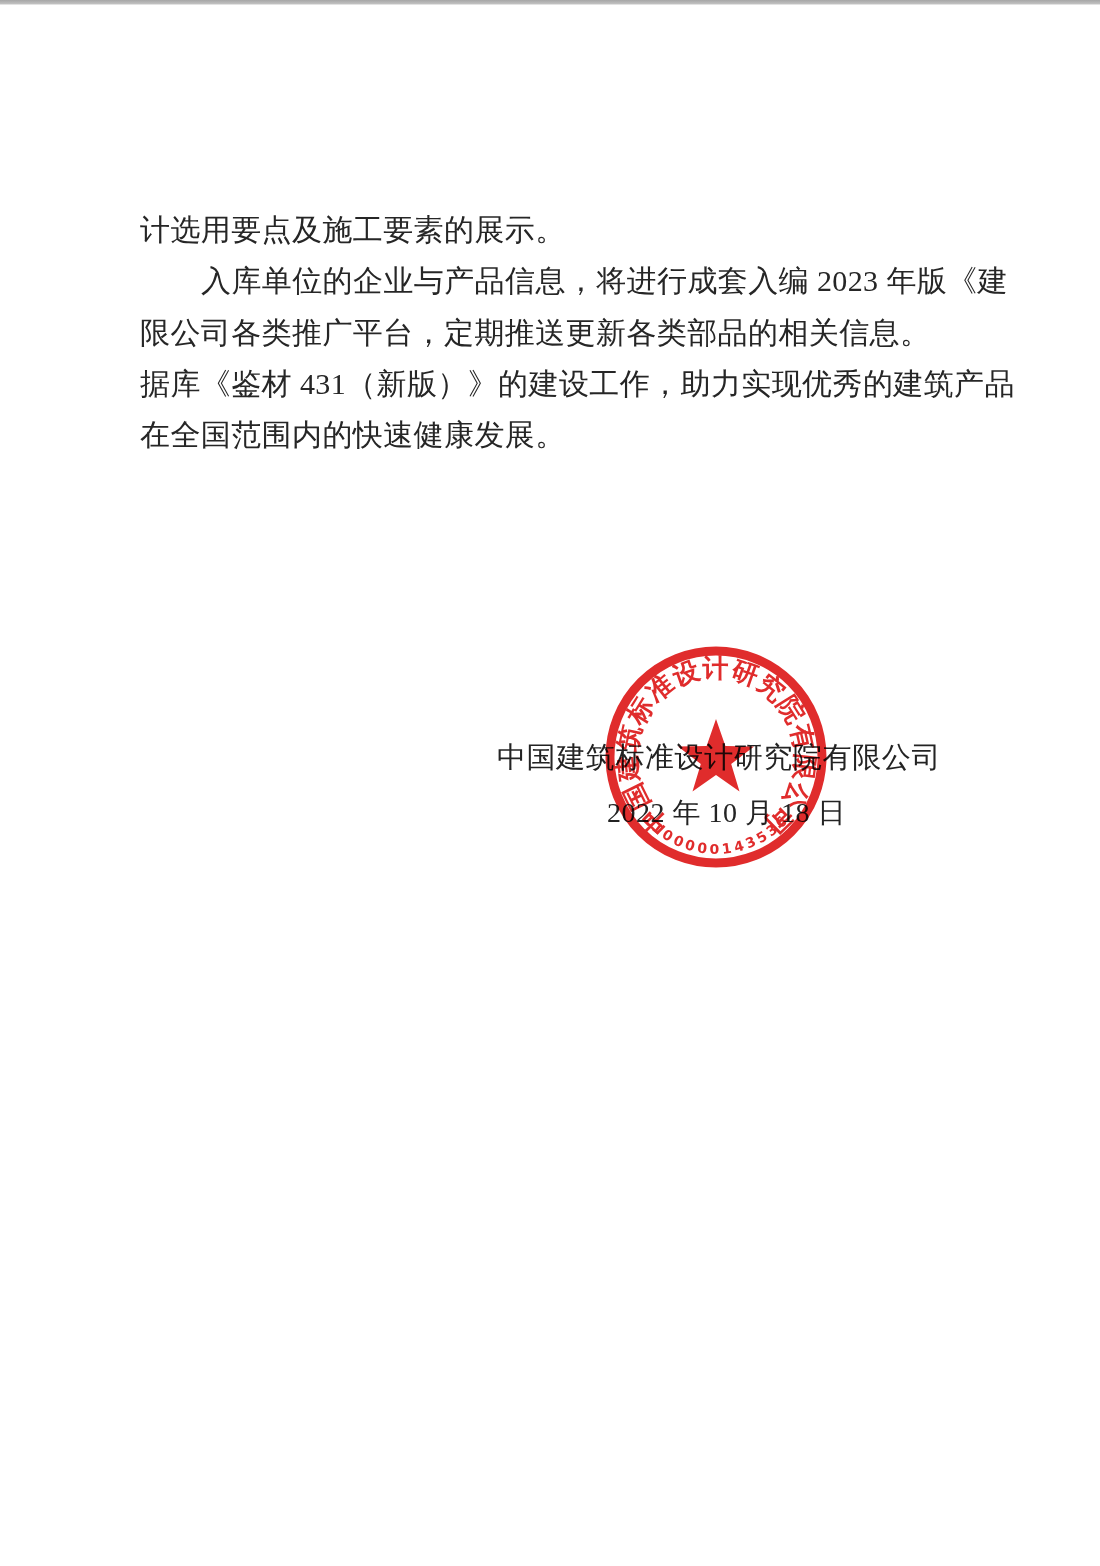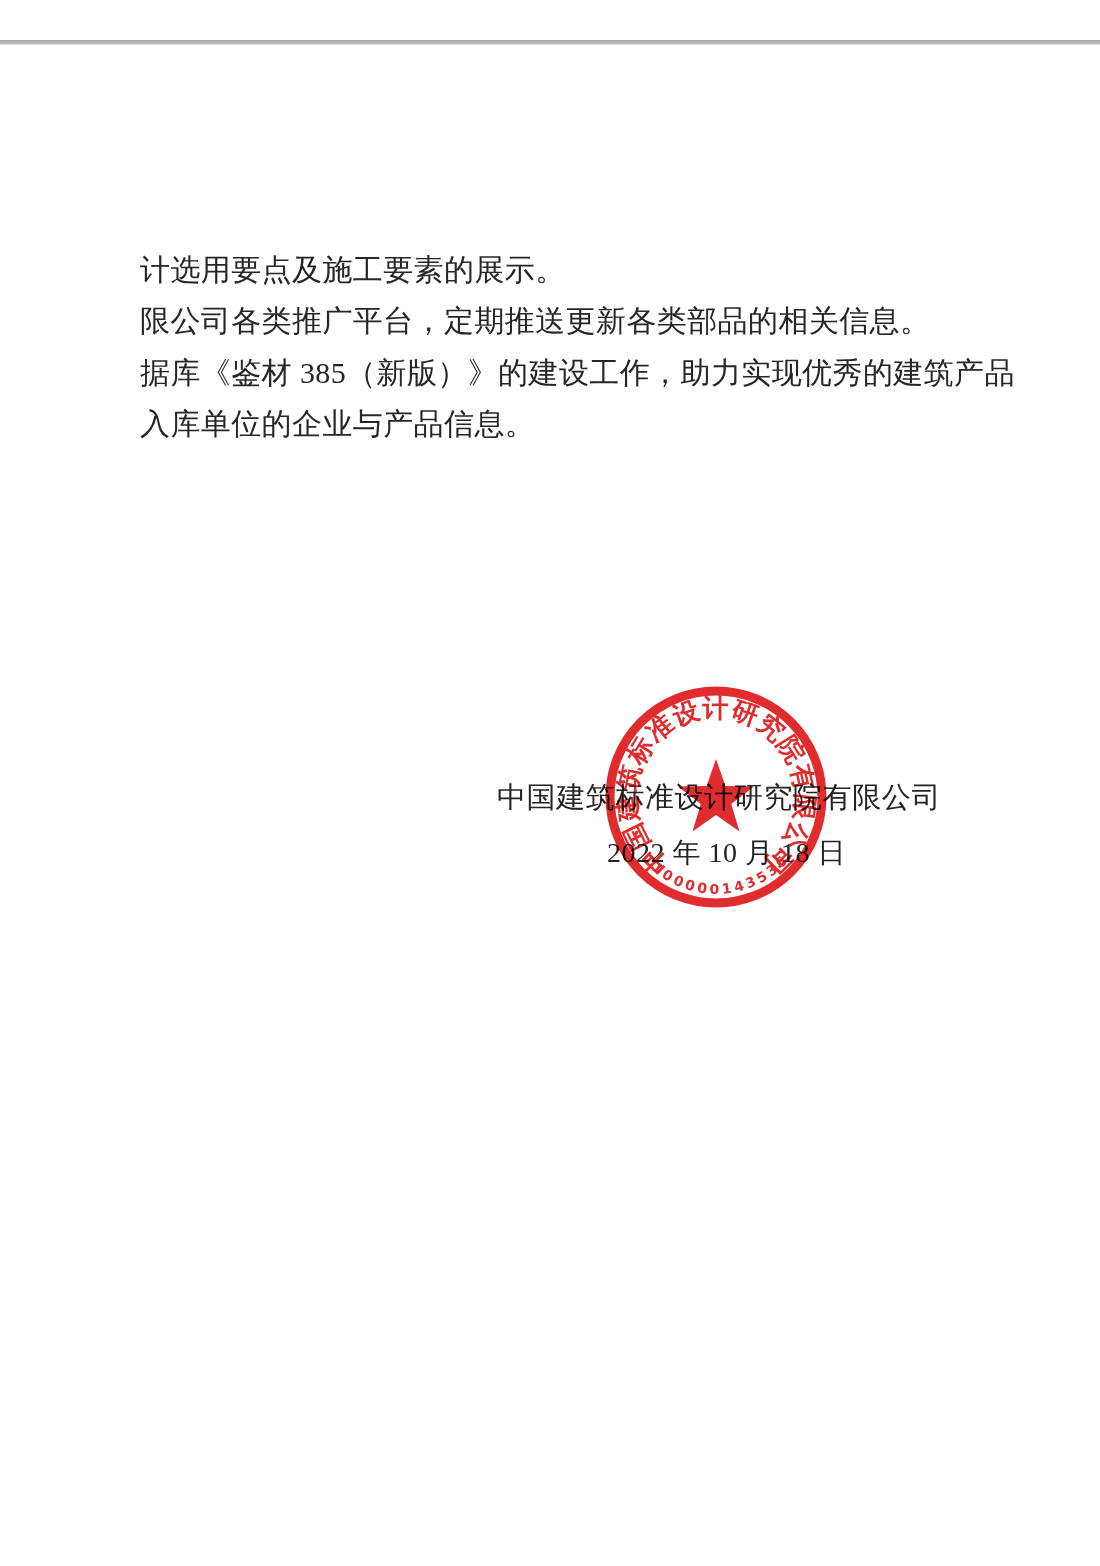--- a/index.html
+++ b/index.html
@@ -7,21 +7,20 @@
     padding: 0;
     background: #ffffff;
   }
   .page {
     position: relative;
     width: 1100px;
     height: 1128px;
     background: #ffffff;
     overflow: hidden;
     font-family: "Liberation Serif", "DejaVu Serif", serif;
-    margin-top: 40px;
   }
   .scan-bar {
     position: absolute;
     top: 0; left: 0;
     width: 100%;
     height: 4px;
     background: linear-gradient(#a6a6a6, #c2c2c2);
     border-bottom: 1px solid #e2e2e2;
   }
   .letter-body {
@@ -95,23 +94,24 @@
 </style>
 </head>
 <body>
 
 <div class="page">
 
   <div class="scan-bar"></div>
 
   <div class="letter-body">
     <div class="bline pend">计选用要点及施工要素的展示。</div>
+    <div class="bline indent">入库单位的企业与产品信息，将进行成套入编 2023 年版《建</div>
     <div class="bline pend">限公司各类推广平台，定期推送更新各类部品的相关信息。</div>
-    <div class="bline">据库《鉴材 385（新版）》的建设工作，助力实现优秀的建筑产品</div>
-    <div class="bline pend">入库单位的企业与产品信息。</div>
+    <div class="bline">据库《鉴材 431（新版）》的建设工作，助力实现优秀的建筑产品</div>
+    <div class="bline pend">在全国范围内的快速健康发展。</div>
   </div>
 
   <div class="signature-company">中国建筑标准设计研究院有限公司</div>
   <div class="signature-date">2022 年 10 月 18 日</div>
 
   <div class="official-seal">
     <svg width="224" height="224" viewBox="0 0 224 224">
       <defs>
         <path id="sealTopArc" d="M 66.1 177.5 A 80 80 0 1 1 157.9 177.5" fill="none"></path>
         <path id="sealBotArc" d="M 39.9 176.9 A 97 97 0 0 0 184.1 176.9" fill="none"></path>

